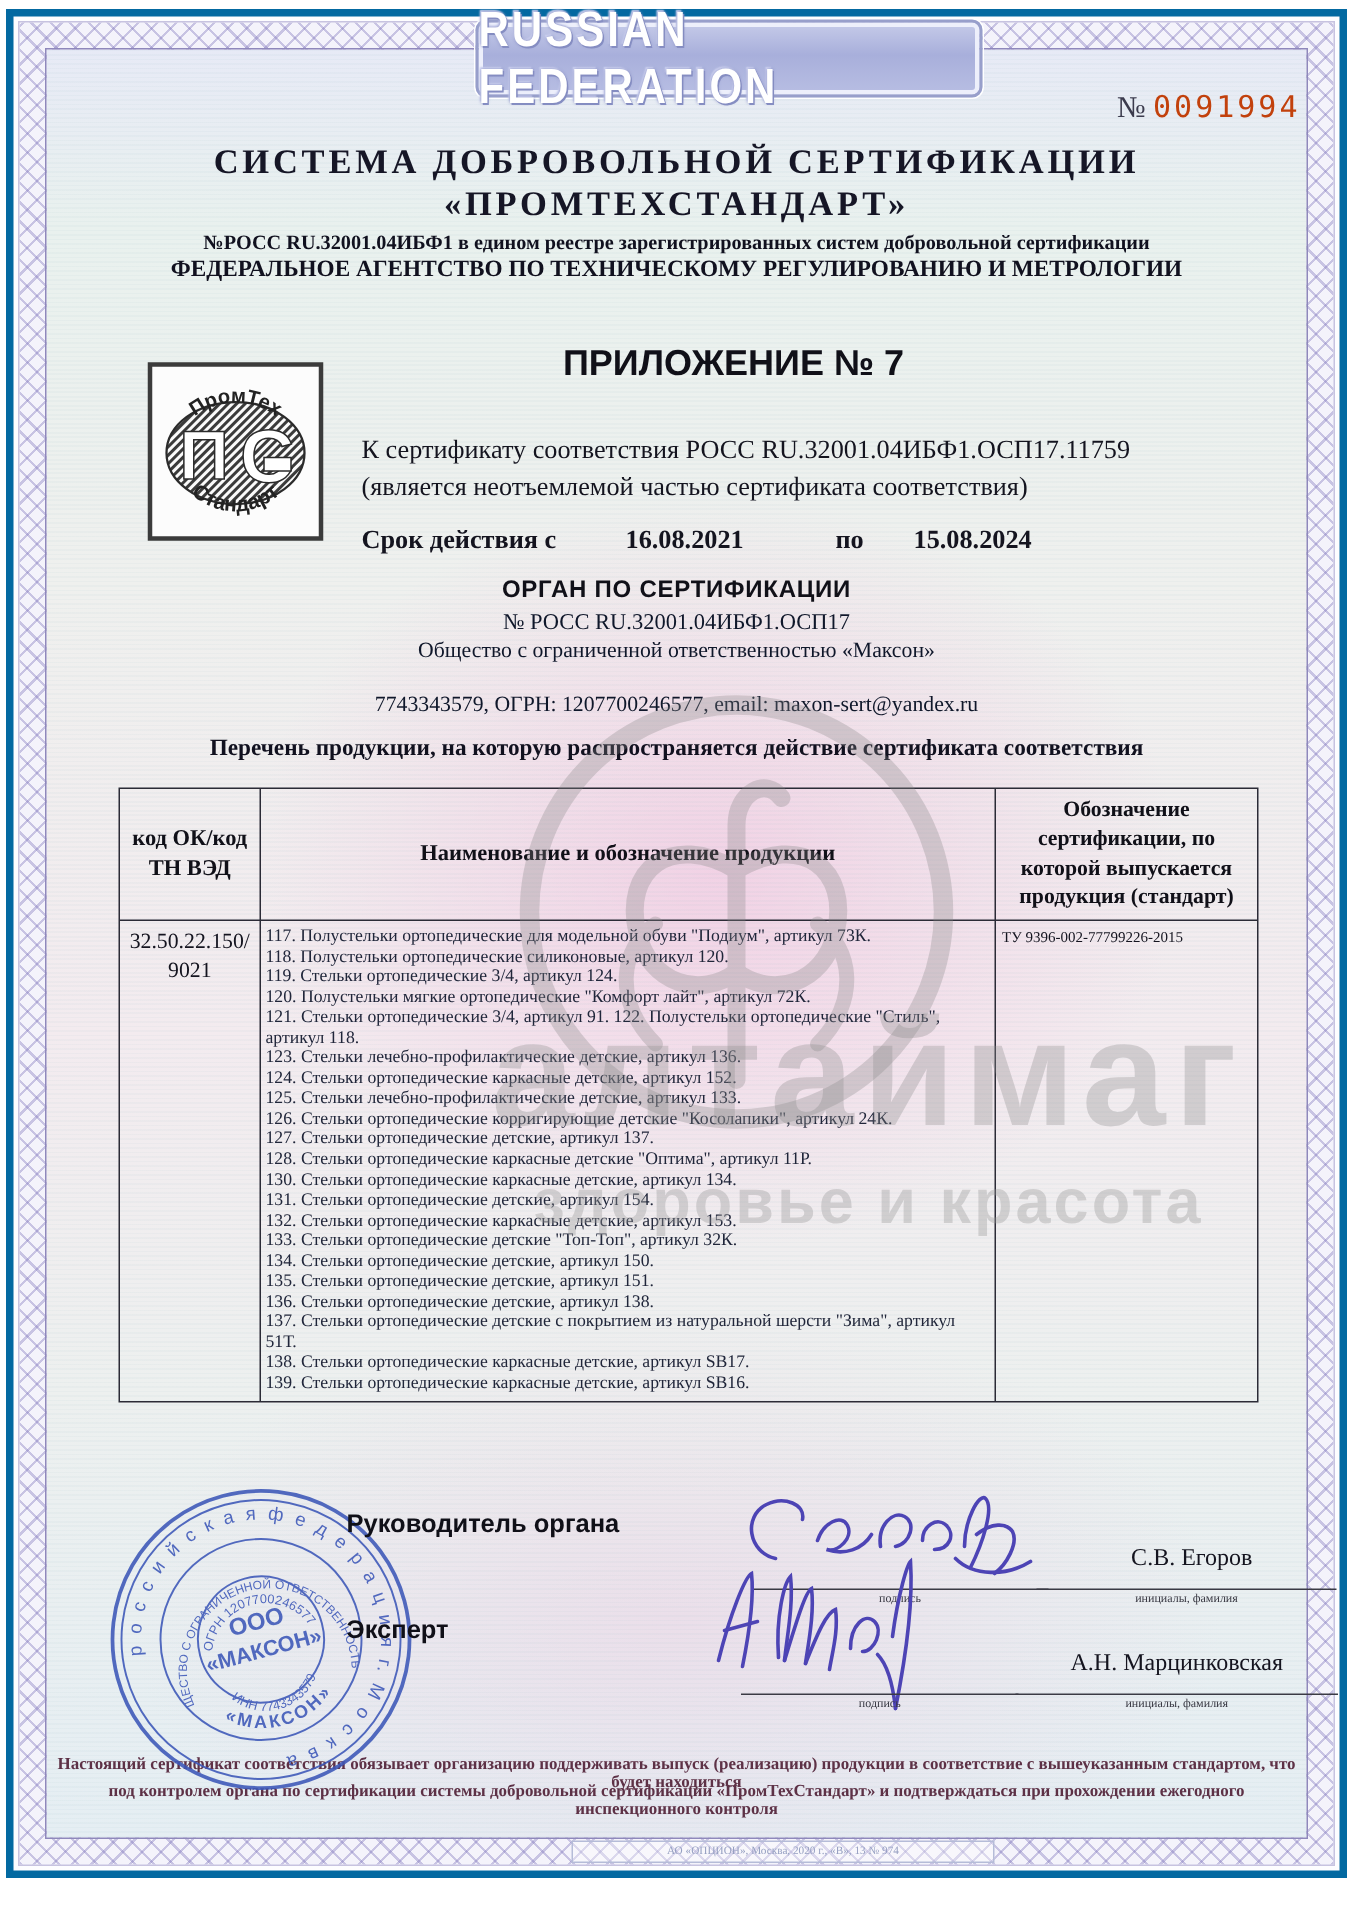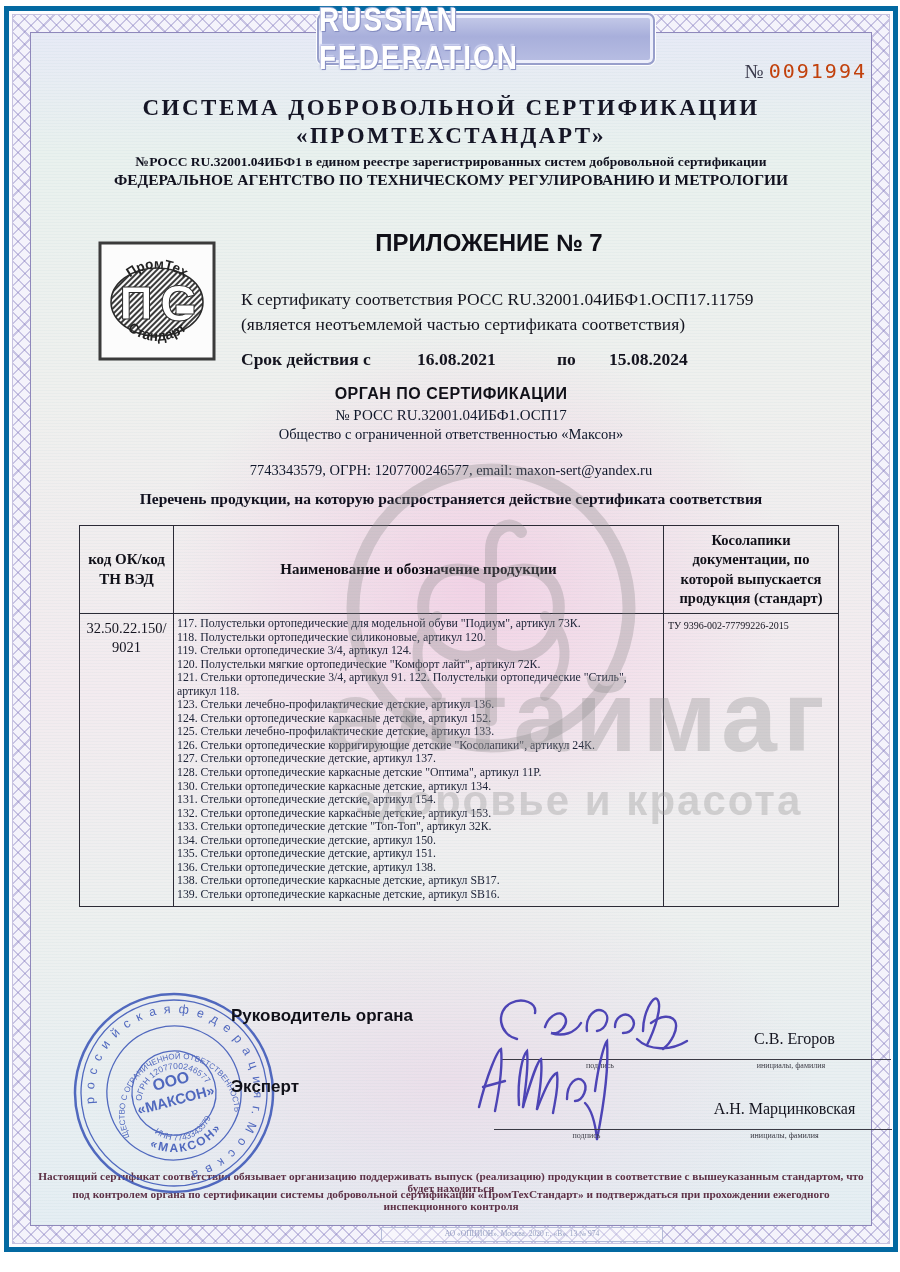--- a/index.html
+++ b/index.html
@@ -138,21 +138,21 @@
   <div class="abs prodhdr" style="top:479px;">Перечень продукции, на которую распространяется действие сертификата соответствия</div>
 
   <div class="table">
     <div class="cell hcell h1">
       <span class="w">код ОК/код ТН ВЭД</span>
     </div>
     <div class="cell hcell h2">
       <span class="w">Наименование и обозначение продукции</span>
     </div>
     <div class="cell hcell h3 last">
-      <span class="w">Косолапики документации, по которой выпускается продукция (стандарт)</span>
+      <span class="w">Обозначение сертификации, по которой выпускается продукция (стандарт)</span>
     </div>
     <div class="cell body codecell">
       <div>32.50.22.150/</div>
       <div>9021</div>
     </div>
     <div class="cell body items">
         <div class="item">117. Полустельки ортопедические для модельной обуви "Подиум", артикул 73К.</div>
         <div class="item">118. Полустельки ортопедические силиконовые, артикул 120.</div>
         <div class="item">119. Стельки ортопедические 3/4, артикул 124.</div>
         <div class="item">120. Полустельки мягкие ортопедические "Комфорт лайт", артикул 72К.</div>
@@ -163,20 +163,21 @@
         <div class="item">126. Стельки ортопедические корригирующие детские "Косолапики", артикул 24К.</div>
         <div class="item">127. Стельки ортопедические детские, артикул 137.</div>
         <div class="item">128. Стельки ортопедические каркасные детские "Оптима", артикул 11Р.</div>
         <div class="item">130. Стельки ортопедические каркасные детские, артикул 134.</div>
         <div class="item">131. Стельки ортопедические детские, артикул 154.</div>
         <div class="item">132. Стельки ортопедические каркасные детские, артикул 153.</div>
         <div class="item">133. Стельки ортопедические детские "Топ-Топ", артикул 32К.</div>
         <div class="item">134. Стельки ортопедические детские, артикул 150.</div>
         <div class="item">135. Стельки ортопедические детские, артикул 151.</div>
         <div class="item">136. Стельки ортопедические детские, артикул 138.</div>
+        <div class="item">137. Стельки ортопедические детские с покрытием из натуральной шерсти "Зима", артикул 51Т.</div>
         <div class="item">138. Стельки ортопедические каркасные детские, артикул SB17.</div>
         <div class="item">139. Стельки ортопедические каркасные детские, артикул SB16.</div>
       </div>
     <div class="cell body last doccell">ТУ 9396-002-77799226-2015</div>
   </div>
 
   <svg class="abs wm" style="left:332px;top:447px;" width="300" height="300" viewBox="0 0 300 300" opacity="0.30">
     <g stroke="#878787" fill="none" stroke-linecap="round">
       <circle cx="150" cy="150" r="138" stroke-width="13"></circle>
       <path d="M150,262 C150,196 150,140 150,92 C150,70 170,60 180,74" stroke-width="12"></path>

